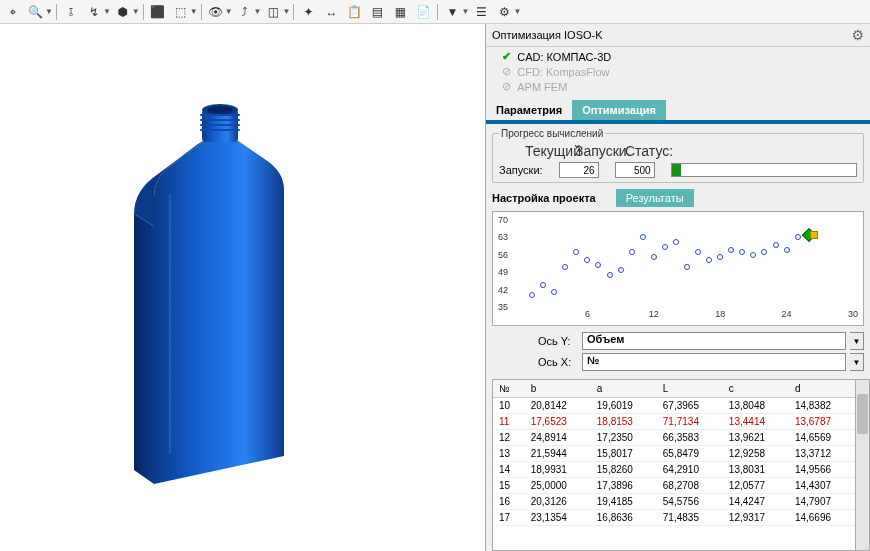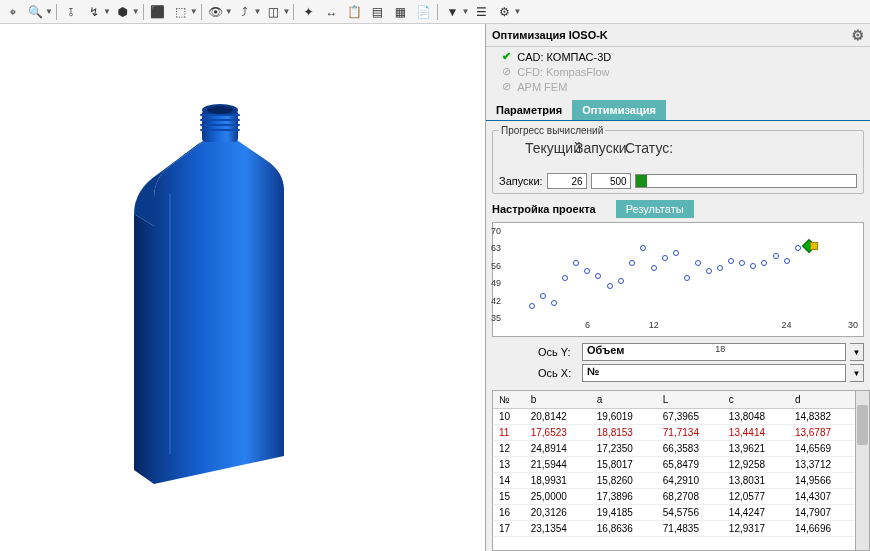--- a/index.html
+++ b/index.html
@@ -7,53 +7,53 @@
   
   .toolbar { display: flex; align-items: center; height: 24px; background: #f5f5f5; border-bottom: 1px solid #ccc; padding: 0 2px; gap: 1px; }
   .tool-btn { width: 22px; height: 20px; display: flex; align-items: center; justify-content: center; border: none; background: transparent; cursor: pointer; font-size: 12px; color: #333; border-radius: 2px; }
   .sep { width: 1px; height: 16px; background: #aaa; margin: 0 2px; }
   .dd { font-size: 8px; margin-left: -3px; color: #555; }
   
   .main { flex: 1; display: flex; overflow: hidden; }
   .viewport { flex: 1; background: #fff; position: relative; overflow: hidden; }
   
   .panel { width: 385px; background: #efefef; border-left: 1px solid #aaa; display: flex; flex-direction: column; overflow: hidden; }
-  .panel-header { display: flex; align-items: center; justify-content: space-between; padding: 3px 6px; font-size: 11px; font-weight: bold; border-bottom: 1px solid #ccc; }
+  .panel-header { display: flex; align-items: center; justify-content: space-between; padding: 3px 6px; font-size: 11px; font-weight: normal; border-bottom: 1px solid #ccc; }
   .gear { font-size: 14px; color: #666; cursor: pointer; }
   
   .section-title { font-size: 11px; font-weight: bold; padding: 4px 8px 2px; }
   .module-list { padding: 2px 8px 6px 16px; }
   .module-item { display: flex; align-items: center; gap: 6px; padding: 1px 0; font-size: 11px; }
   .mod-on { color: #0a0; font-weight: bold; }
   .mod-off { color: #aaa; }
   .mod-label-off { color: #aaa; }
   
-  .tabs { display: flex; border-bottom: 1px solid #0369a1; }
+  .tabs { display: flex; border-bottom: 4px solid #0369a1; }
   .tab { padding: 4px 10px; font-size: 11px; background: #e0e0e0; border: none; cursor: pointer; }
   .tab.active { background: #5bb5b5; color: #fff; font-weight: bold; }
   .tab.inactive { background: #efefef; font-weight: bold; }
   
   .progress-box { border: 1px solid #bbb; margin: 4px 6px; padding: 4px 6px; border-radius: 2px; }
   .progress-box legend, .progress-title { font-size: 10px; color: #333; padding: 0 2px; }
-  .progress-row { display: flex; align-items: center; gap: 4px; margin-top: 17px; }
+  .progress-row { display: flex; align-items: center; gap: 16px; margin-top: 3px; }
   .progress-labels { display: flex; gap: 10px; margin-left: 26px; font-size: 14px; color: #333; }
   .plab { width: 40px; text-align: center; }
   .pinput { width: 40px; height: 16px; text-align: right; padding: 0 3px; border: 1px solid #888; font-size: 10px; background: #fff; }
   .pbar { flex: 1; height: 14px; background: #fff; border: 1px solid #888; position: relative; }
   .pbar-fill { position: absolute; left: 0; top: 0; bottom: 0; width: 5.2%; background: #1a8f1a; }
   
   .subtabs { display: flex; align-items: center; padding: 2px 6px; gap: 0; }
   .subtab { padding: 3px 10px; font-size: 11px; border: none; cursor: pointer; }
   .subtab-label { font-weight: bold; padding-right: 20px; }
   .subtab.active { background: #5bb5b5; color: #fff; }
   
   .chart-wrap { background: #fff; border: 1px solid #aaa; margin: 2px 6px; height: 115px; position: relative; }
   .chart-inner { position: absolute; left: 28px; top: 8px; right: 10px; bottom: 18px; }
   .axis-y { position: absolute; left: 2px; top: 8px; bottom: 18px; width: 24px; }
-  .ytick { position: absolute; right: 18px; font-size: 9px; color: #333; transform: translateY(-50%); }
+  .ytick { position: absolute; right: 11px; font-size: 9px; color: #333; transform: translateY(-50%); }
   .axis-x { position: absolute; left: 28px; right: 10px; bottom: 2px; height: 14px; }
   .xtick { position: absolute; font-size: 9px; color: #333; transform: translateX(-50%); }
   .pt { position: absolute; width: 6px; height: 6px; border-radius: 50%; border: 1px solid #3050c0; background: #fff; transform: translate(-3px,-3px); }
   .opt-pt { position: absolute; width: 10px; height: 10px; transform: translate(-5px,-5px) rotate(45deg); background: #0a0; border: 1px solid #060; }
   .init-pt { position: absolute; width: 8px; height: 8px; transform: translate(-4px,-4px); background: #e0c000; border: 1px solid #a08000; }
   
   .legend-row { display: flex; align-items: center; justify-content: space-around; padding: 4px 6px; font-size: 10px; background: #fff; margin: 0 6px; border: 1px solid #aaa; border-top: none; }
   .legend-item { display: flex; align-items: center; gap: 4px; }
   .lg-circle { width: 7px; height: 7px; border-radius: 50%; border: 1px solid #3050c0; background: #fff; }
   .lg-diamond { width: 8px; height: 8px; transform: rotate(45deg); background: #0a0; border: 1px solid #060; }
@@ -233,21 +233,21 @@
           <div class="pt" style="left: 73.3333%; top: 37.1429%;"></div>
           <div class="pt" style="left: 76.6667%; top: 28.5714%;"></div>
           <div class="pt" style="left: 80%; top: 34.2857%;"></div>
           <div class="pt" style="left: 83.3333%; top: 20%;"></div>
           <div class="opt-pt" style="left: 86.6667%; top: 17.1429%;"></div>
           <div class="init-pt" style="left: 88.3333%; top: 17.1429%;"></div>
         </div>
       <div class="axis-x" id="axis-x">
           <span class="xtick" style="left: 20%;">6</span>
           <span class="xtick" style="left: 40%;">12</span>
-          <span class="xtick" style="left: 60%; margin-top: 24px;">18</span>
+          <span class="xtick" style="left: 60%;">18</span>
           <span class="xtick" style="left: 80%;">24</span>
           <span class="xtick" style="left: 100%;">30</span>
         </div>
     </div>
 
     <div class="axis-selects">
       <div class="axis-row">
         <span class="axis-label">Ось Y:</span>
         <div class="axis-select" style="font-weight:bold">Объем</div>
         <div class="axis-dd">▼</div>

